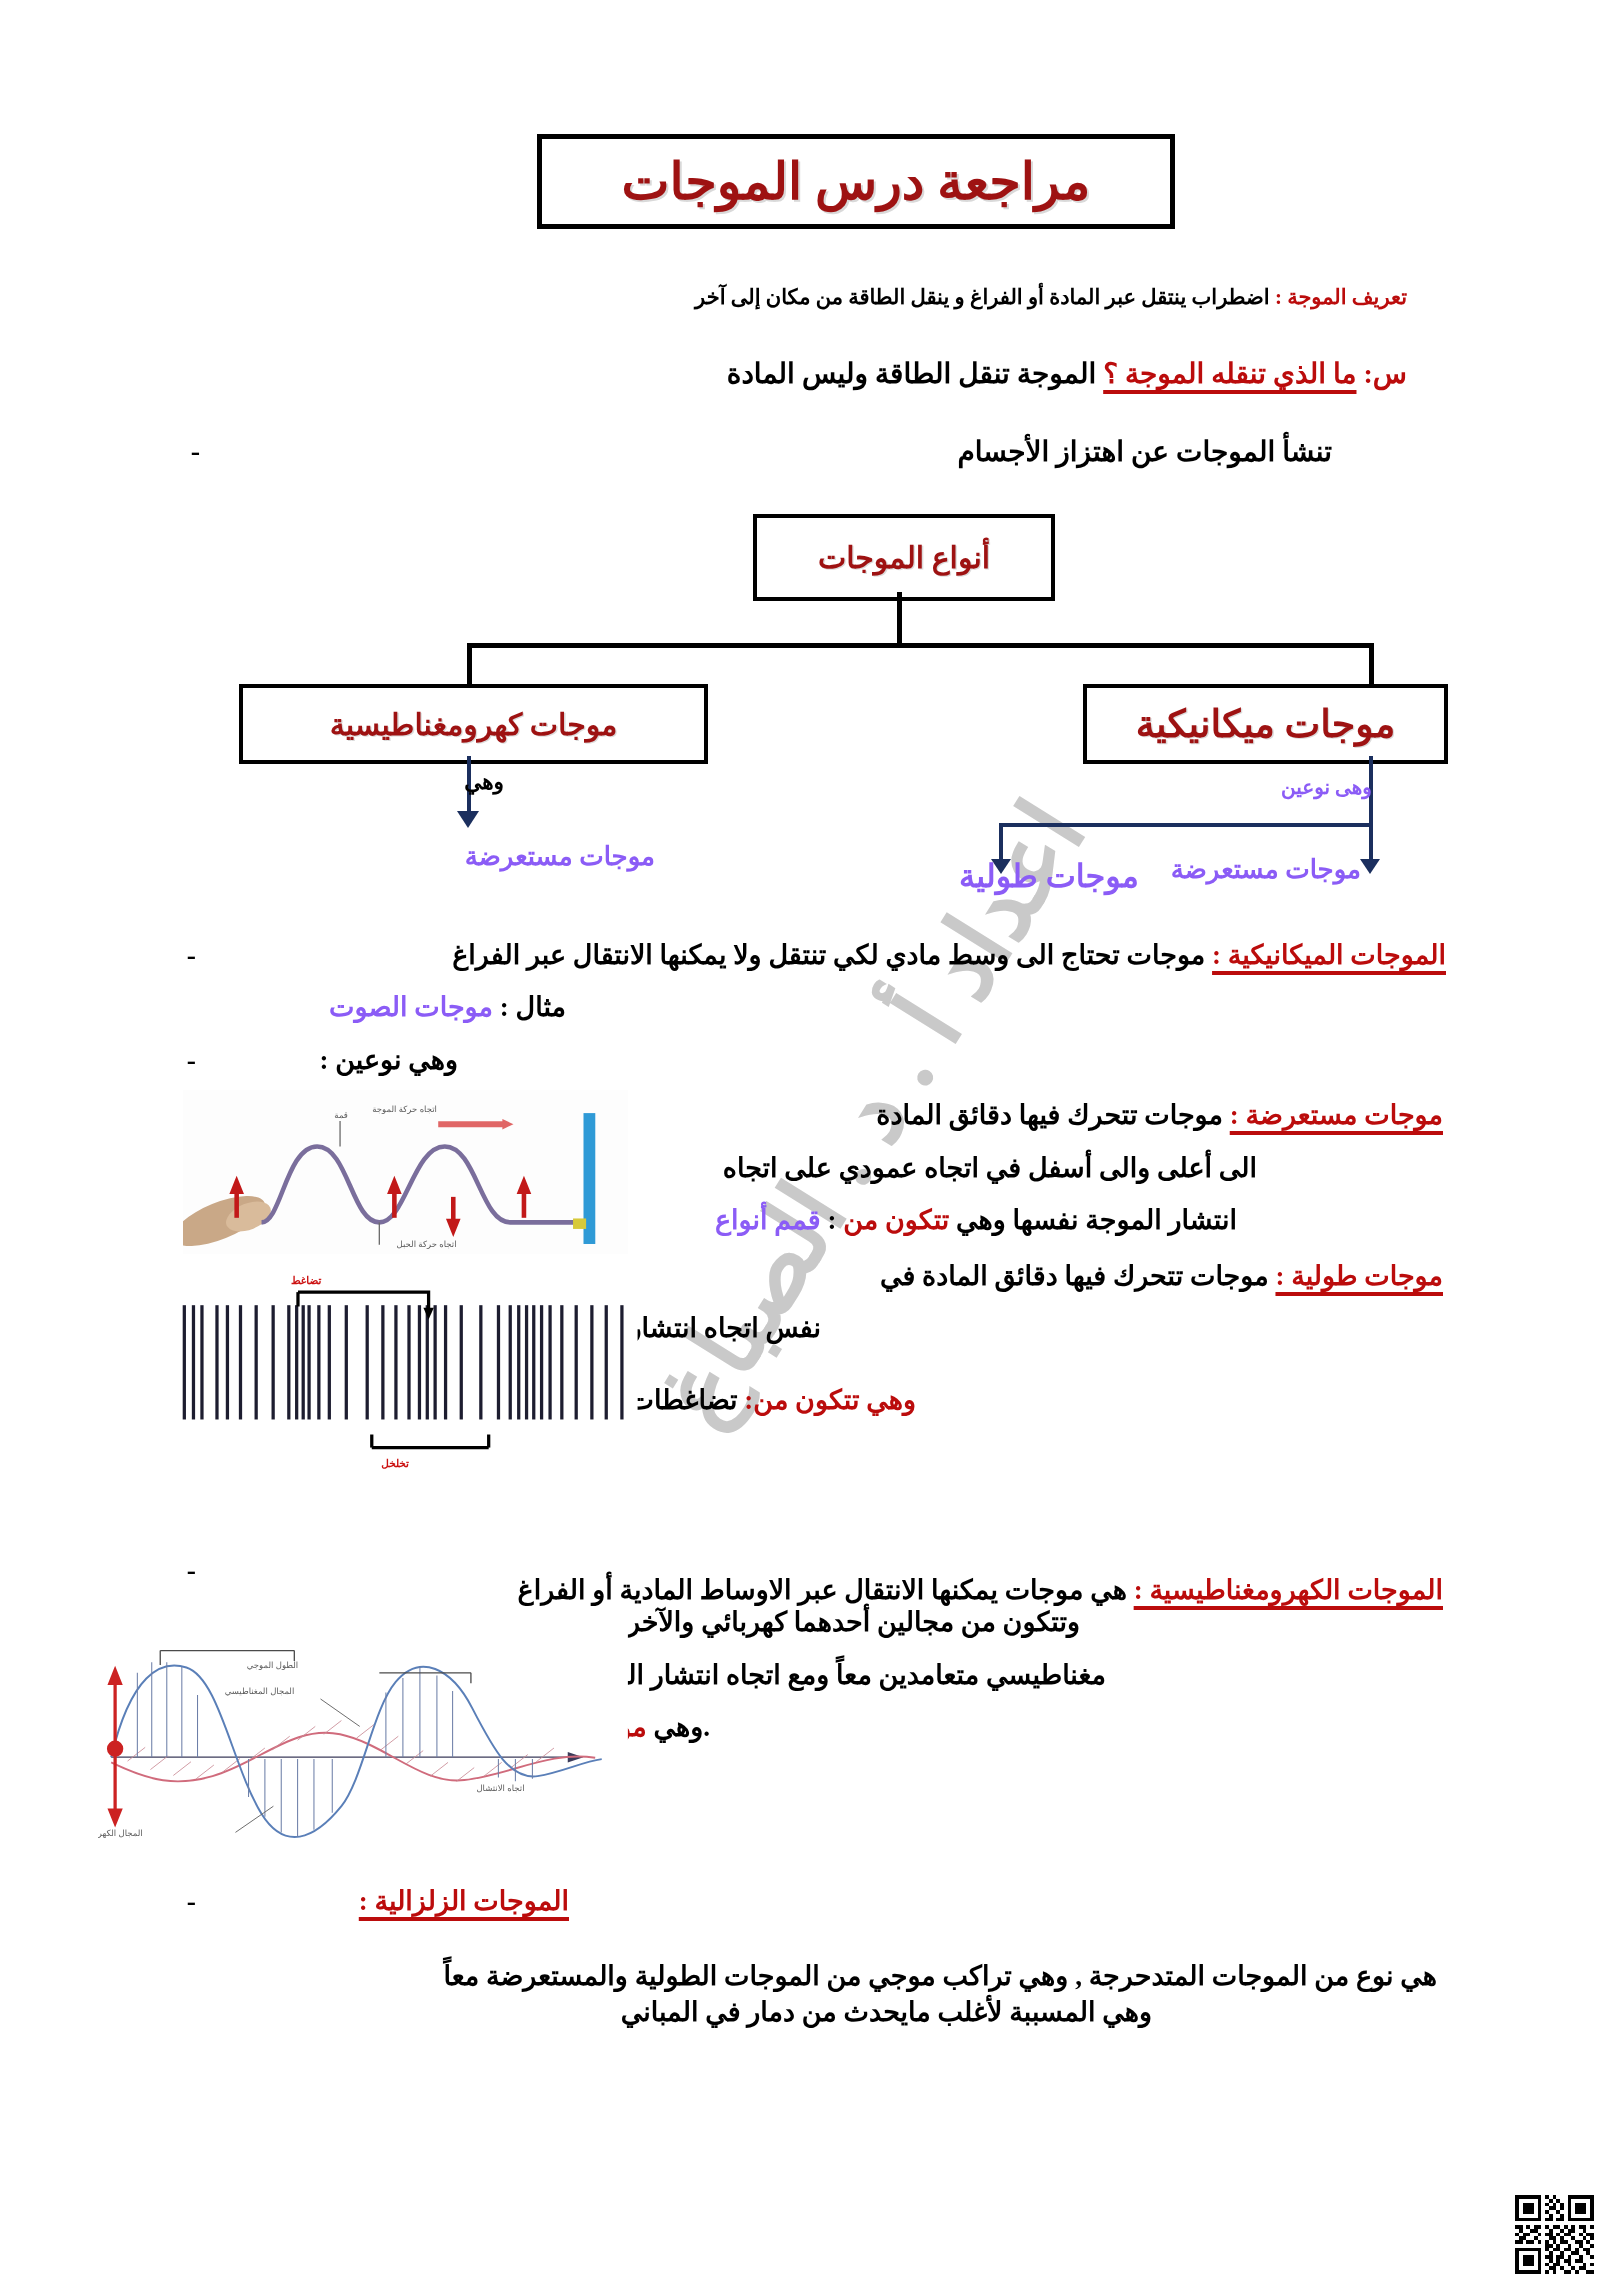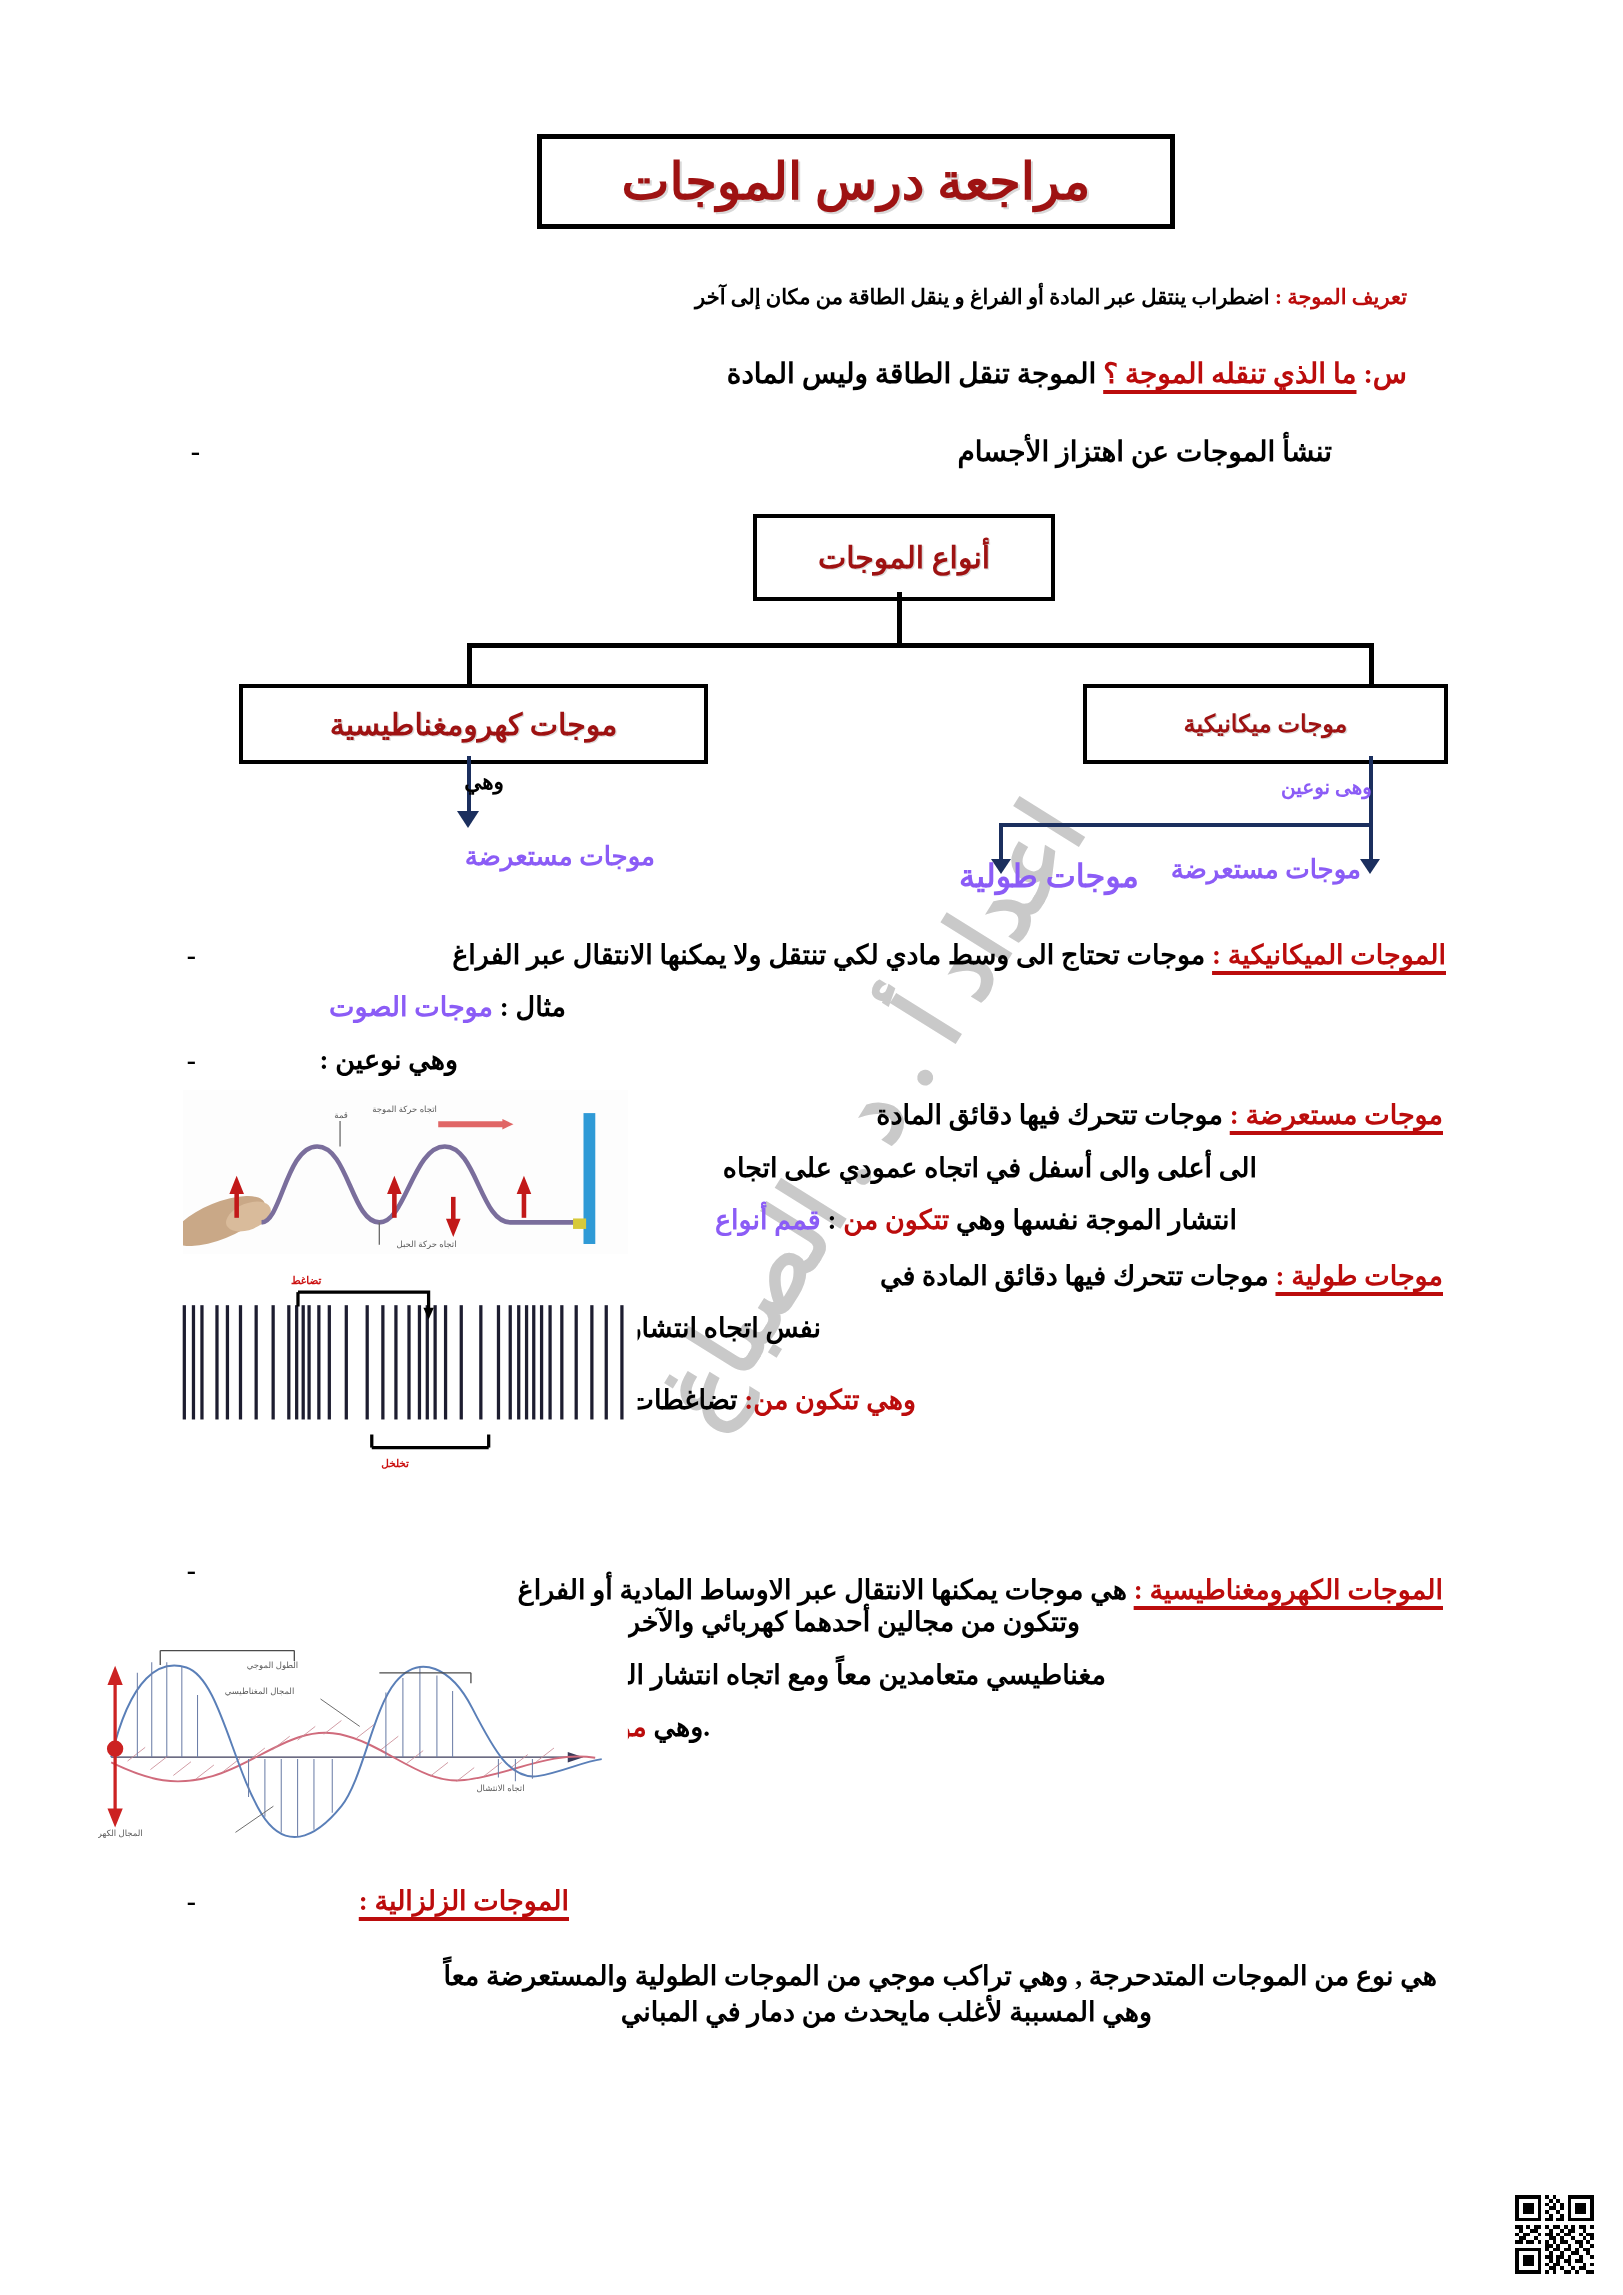--- a/index.html
+++ b/index.html
@@ -52,21 +52,21 @@
   
   .node{
     position:absolute;border:4.6px solid #000;background:#fff;
     display:flex;align-items:center;justify-content:center;
     color:#9e1212;font-weight:bold;
     text-shadow:1.3px 1.3px 0 #dcdcdc;
     font-family:"Liberation Serif",serif;
   }
   #node-root{left:753px;top:514px;width:294px;height:79px;font-size:30px;}
   #node-em{left:239px;top:684px;width:461px;height:72px;font-size:30px;}
-  #node-mech{left:1083px;top:684px;width:357px;height:72px;font-size:24px;}
+  #node-mech{left:1083px;top:684px;width:357px;height:72px;font-size:38px;}
 
   .ln{position:absolute;background:#000;}
   
   #stem-root{left:897px;top:592px;width:4.6px;height:56px;}
   
   #bar-main{left:467px;top:643px;width:906px;height:4.6px;}
   
   #drop-em{left:467px;top:643px;width:4.6px;height:41px;}
   #drop-mech{left:1369px;top:643px;width:4.6px;height:41px;}
 

